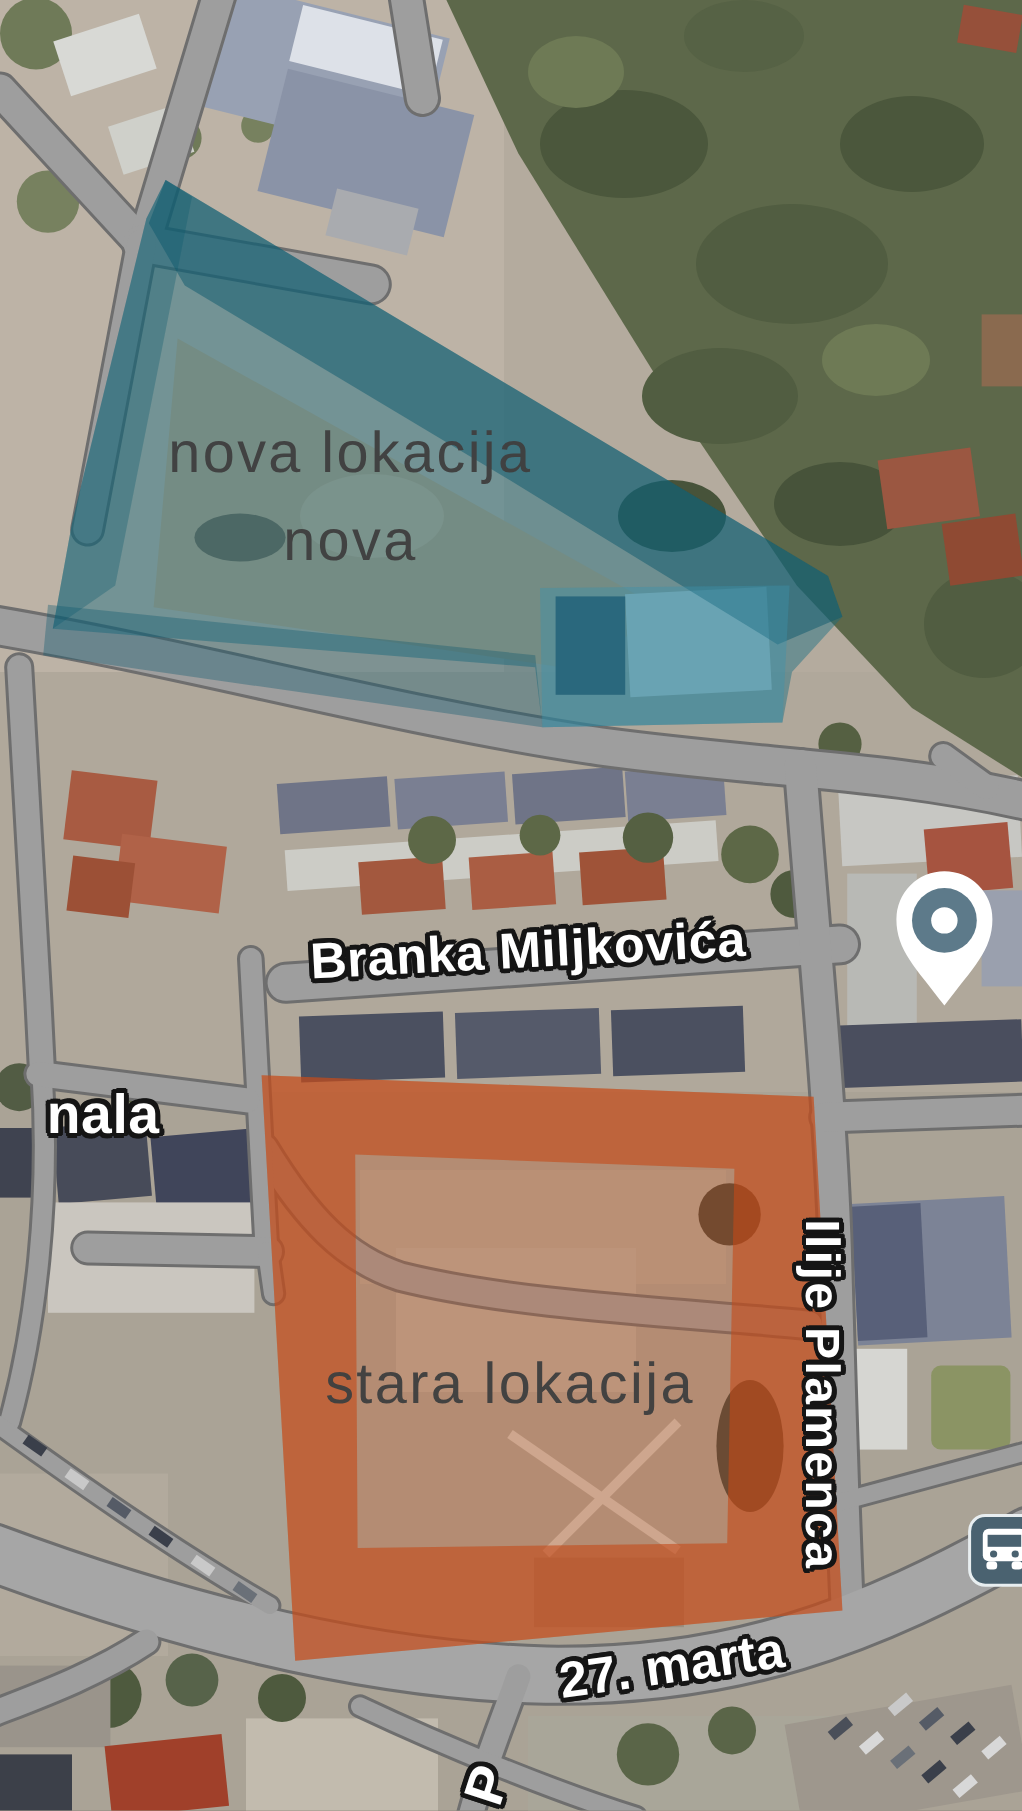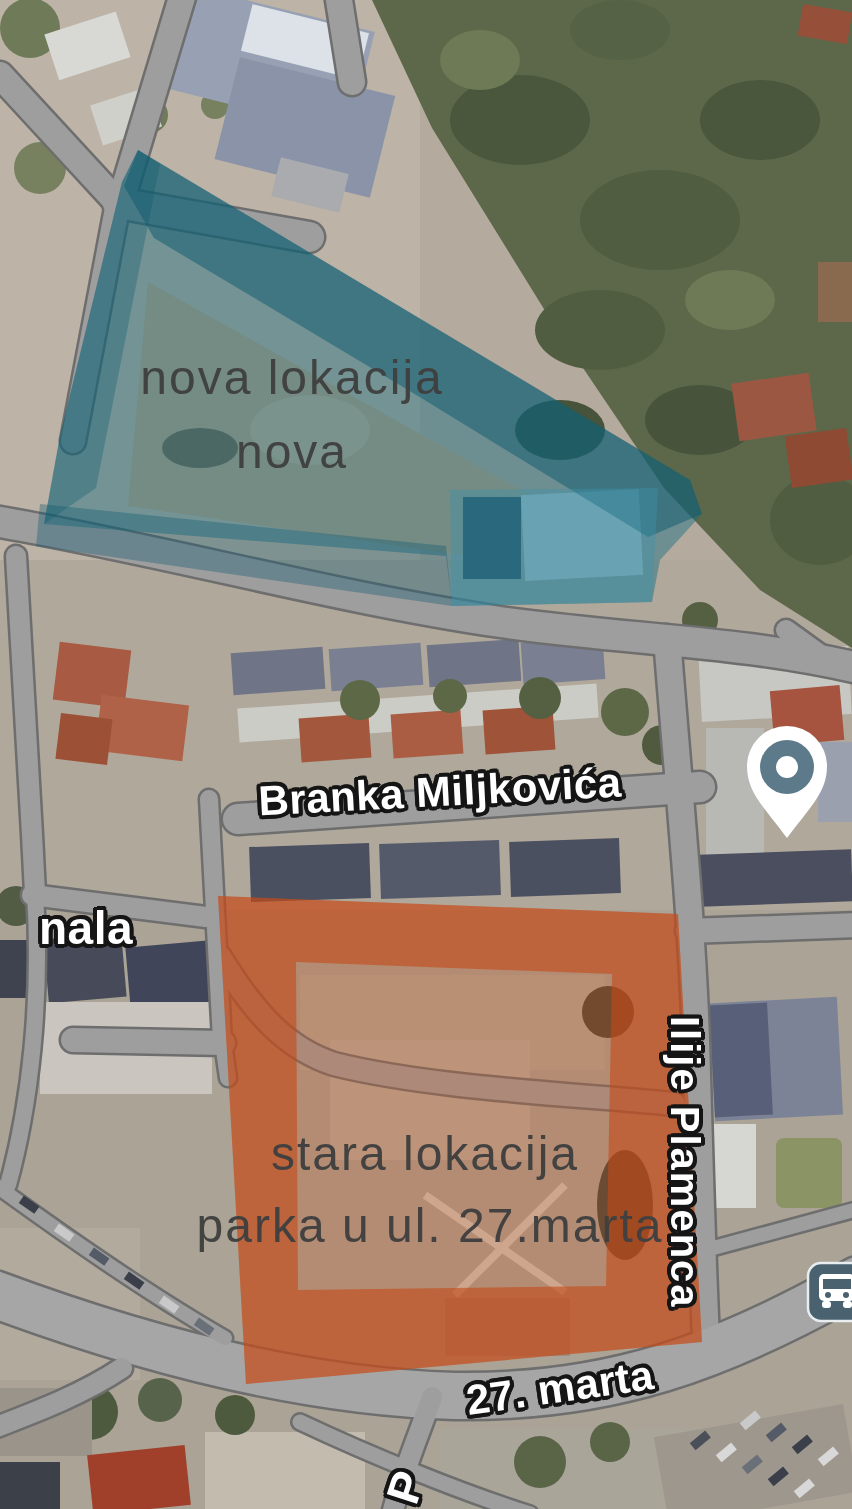--- a/index.html
+++ b/index.html
@@ -234,21 +234,20 @@
       <circle cx="38" cy="32" r="3" fill="#4a6270"></circle>
       <rect x="14" y="38" width="9" height="7" rx="3" fill="#ffffff"></rect>
       <rect x="35" y="38" width="9" height="7" rx="3" fill="#ffffff"></rect>
     </g>
   </svg>
 
   <div class="overlay-label" style="left:88px;top:350px;width:408px;">nova lokacija</div>
   <div class="overlay-label" style="left:88px;top:424px;width:408px;">nova</div>
 
   <div class="overlay-label" style="left:165px;top:1126px;width:520px;">stara lokacija</div>
-  <div class="overlay-label" style="left:150px;top:1198px;width:560px;">parka u ul. 27.marta</div>
 
   <div class="street-label" style="left:240px;top:768px;width:400px;text-align:center;font-size:42px;transform:rotate(-3deg);">Branka Miljkovića</div>
 
   <div class="street-label" style="left:662px;top:1016px;font-size:40px;writing-mode:vertical-rl;letter-spacing:2px;">Ilije Plamenca</div>
 
   <div class="street-label" style="left:440px;top:1364px;width:240px;text-align:center;font-size:42px;transform:rotate(-8deg);">27. marta</div>
 
   <div class="street-label" style="left:2px;top:901px;font-size:46px;margin-left:37px;">nala</div>
 
   <div class="street-label" style="left:390px;top:1460px;font-size:46px;transform:rotate(-72deg);">P</div>

